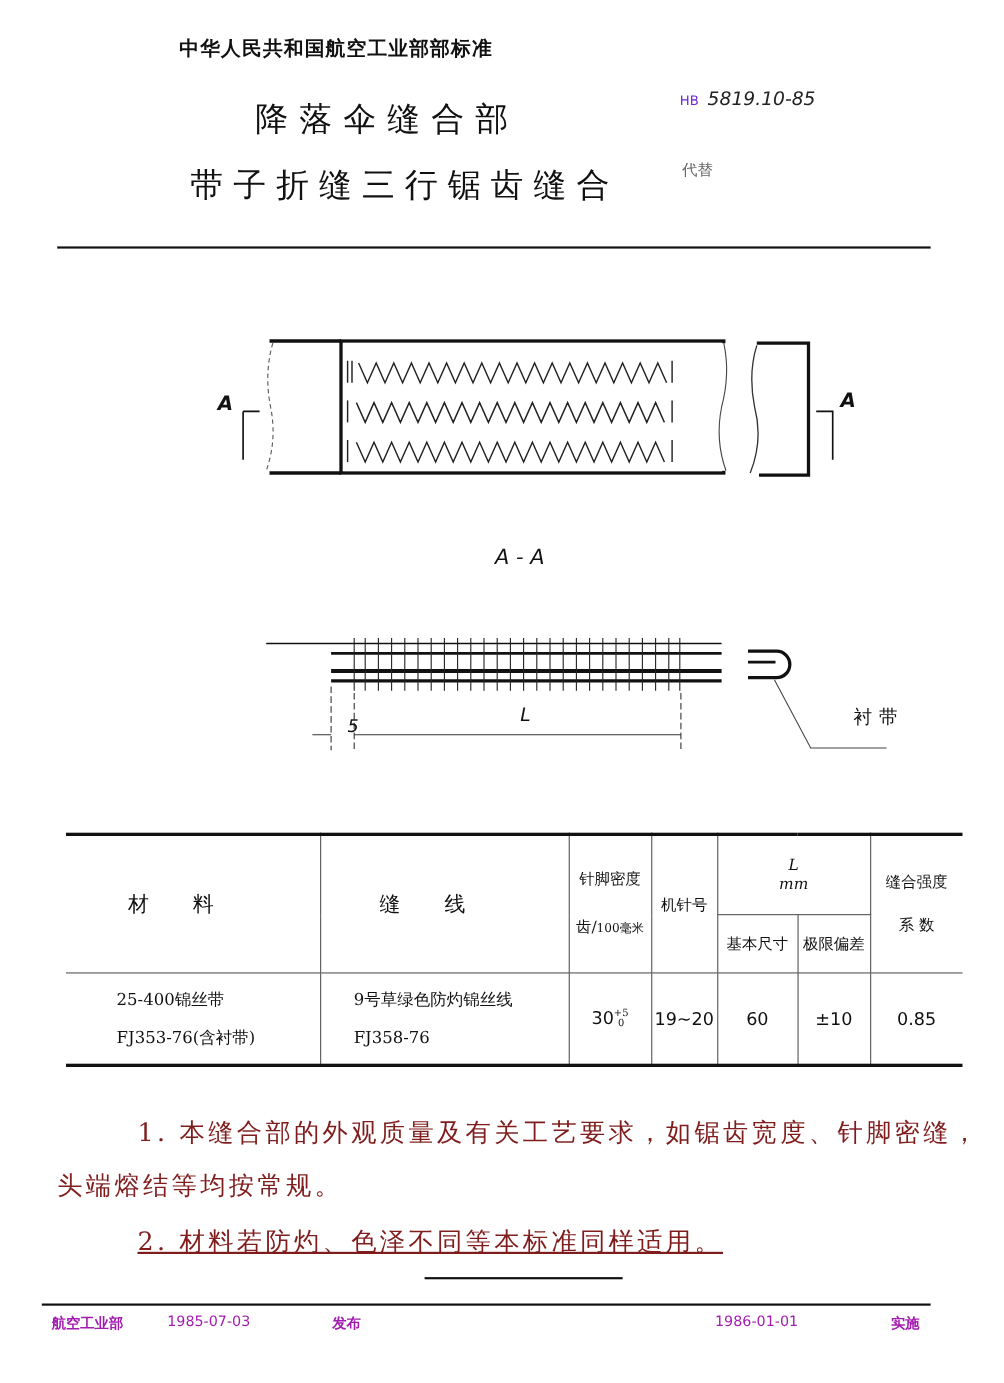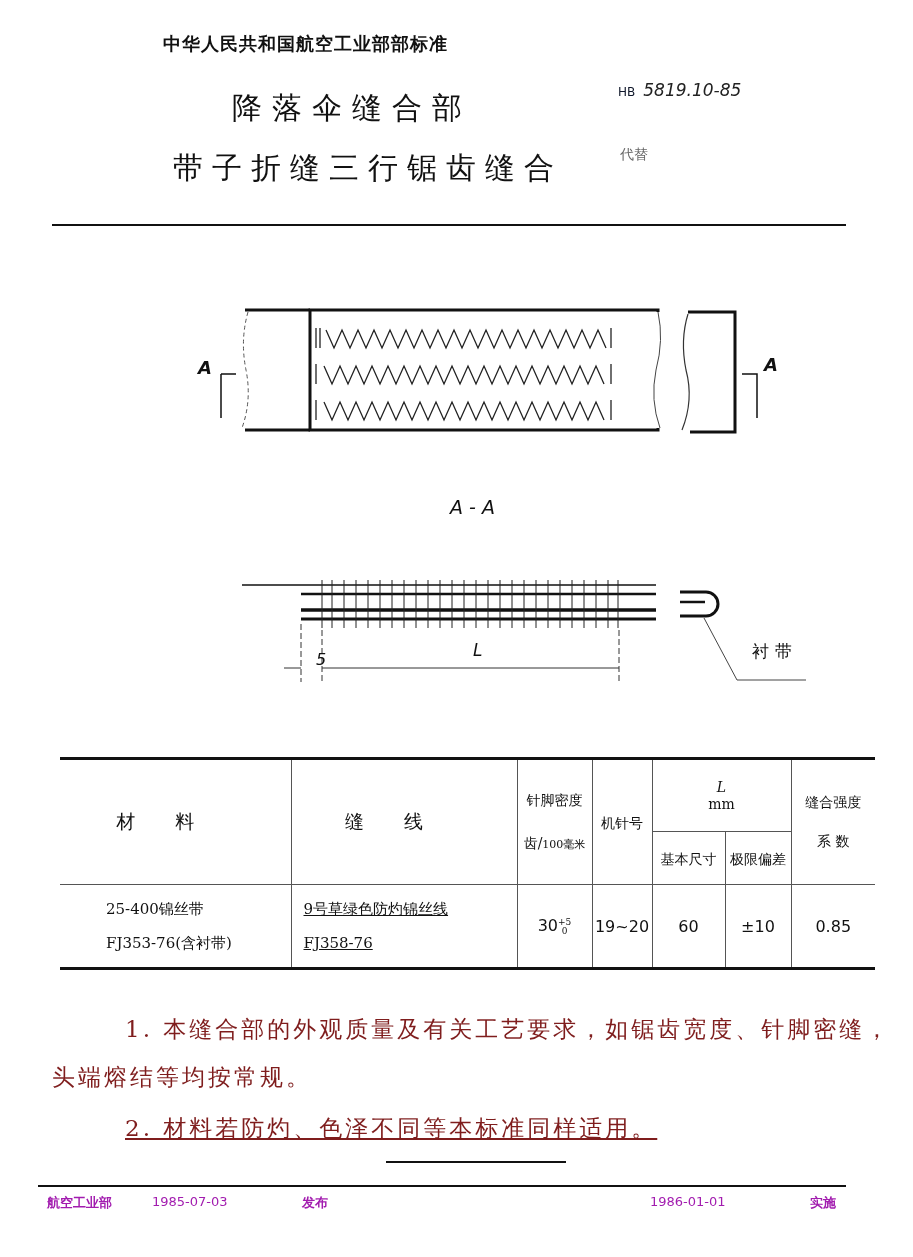--- a/index.html
+++ b/index.html
@@ -3,29 +3,29 @@
 <meta charset="utf-8">
 <style>
   html, body { margin: 0; padding: 0; background: #ffffff; }
   body { width: 913px; height: 1257px; position: relative; overflow: hidden;
          font-family: "DejaVu Sans", sans-serif; color: #111; }
   .abs { position: absolute; }
   .org { left: 163px; top: 32px; font-size: 18px; font-weight: bold; letter-spacing: 1px; }
   .title1 { left: 232px; top: 88px; font-size: 30px; letter-spacing: 10px; font-family: "DejaVu Serif", serif; }
   .title2 { left: 173px; top: 148px; font-size: 30px; letter-spacing: 9px; font-family: "DejaVu Serif", serif; }
   .std-code { left: 618px; top: 80px; font-size: 17px; font-style: italic; color:#222; }
-  .std-code .pre { font-size: 12px; font-style: normal; color:#0f172a; margin-right: 8px; }
+  .std-code .pre { font-size: 12px; font-style: normal; color:#6d28d9; margin-right: 8px; }
   .std-sub { left: 620px; top: 146px; font-size: 14px; color: #666; }
   .rule-top { left: 52px; top: 224px; width: 794px; height: 2px; background: #111; }
 
   svg { position: absolute; }
   .aa { left: 450px; top: 496px; font-size: 19px; font-style: italic; }
   .dim5 { left: 316px; top: 650px; font-size: 16px; font-style: italic; }
   .dimL { left: 473px; top: 640px; font-size: 17px; font-style: italic; }
-  .lining { left: 752px; top: 640px; font-size: 17px; font-family: "DejaVu Serif", serif; letter-spacing: 6px; }
+  .lining { left: 776px; top: 640px; font-size: 17px; font-family: "DejaVu Serif", serif; letter-spacing: 6px; }
   .labelA1 { left: 198px; top: 357px; font-size: 18px; font-style: italic; font-weight: bold; }
   .labelA2 { left: 764px; top: 354px; font-size: 18px; font-style: italic; font-weight: bold; }
 
   table.spec { position: absolute; left: 60px; top: 757px; width: 815px; border-collapse: collapse;
                border-top: 3px solid #111; border-bottom: 3px solid #111; }
   table.spec td { border: 1px solid #555; text-align: center; vertical-align: middle; padding: 0;
                   font-family: "DejaVu Serif", serif; }
   table.spec tr td:first-child { border-left: none; }
   table.spec tr td:last-child { border-right: none; }
   .h-big { font-size: 19px; letter-spacing: 40px; }
@@ -154,37 +154,37 @@
       <tr style="height:73px">
     <td rowspan="2"><span class="h-big">材料</span></td>
     <td rowspan="2"><span class="h-big">缝线</span></td>
     <td rowspan="2">
       <div class="h-sm" style="margin-bottom:26px;">针脚密度</div>
       <div class="h-sm"><span>齿</span>/<span style="font-size:11px">100毫米</span></div>
     </td>
     <td rowspan="2"><span class="h-sm">机针号</span></td>
     <td colspan="2">
       <div class="h-sm" style="font-style:italic">L</div>
-      <div class="h-sm" style="">mm</div>
+      <div class="h-sm" style="font-style:italic">mm</div>
     </td>
     <td rowspan="2">
       <div class="h-sm" style="margin-bottom:22px;">缝合强度</div>
       <div class="h-sm">系 数</div>
     </td>
   </tr>
   <tr style="height:53px">
     <td><span class="h-sm">基本尺寸</span></td>
     <td><span class="h-sm">极限偏差</span></td>
   </tr>
   <tr style="height:84px">
     <td style="padding-left:46px;text-align:left;">
       <div class="cell-txt">25-400锦丝带</div>
       <div class="cell-txt">FJ353-76(含衬带)</div>
     </td>
-    <td style="padding-left:12px;text-align:left;text-decoration:underline;">
+    <td style="padding-left:30px;text-align:left;">
       <div class="cell-txt">9号草绿色防灼锦丝线</div>
       <div class="cell-txt">FJ358-76</div>
     </td>
     <td>
       <span class="val">30</span><span style="display:inline-flex;flex-direction:column;font-size:9px;vertical-align:middle;line-height:9px;">
             <span>+5</span>
             <span>0</span>
           </span>
     </td>
     <td><span class="val">19~20</span></td>

